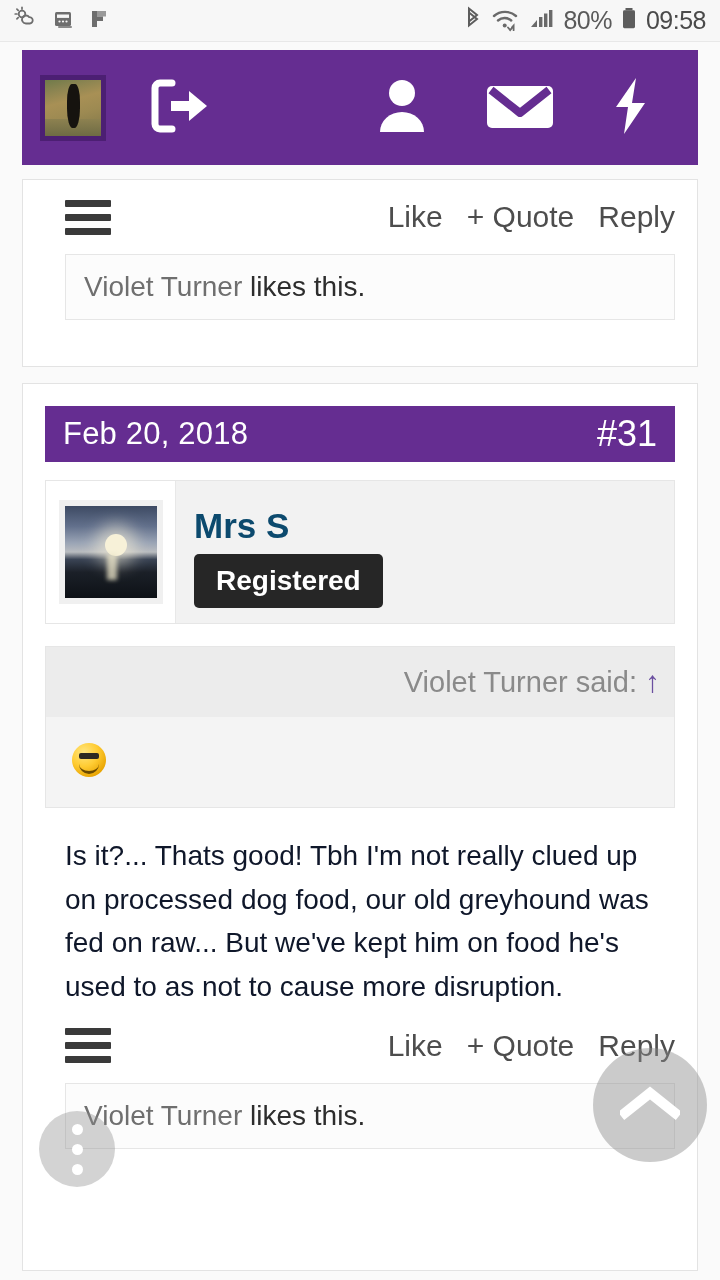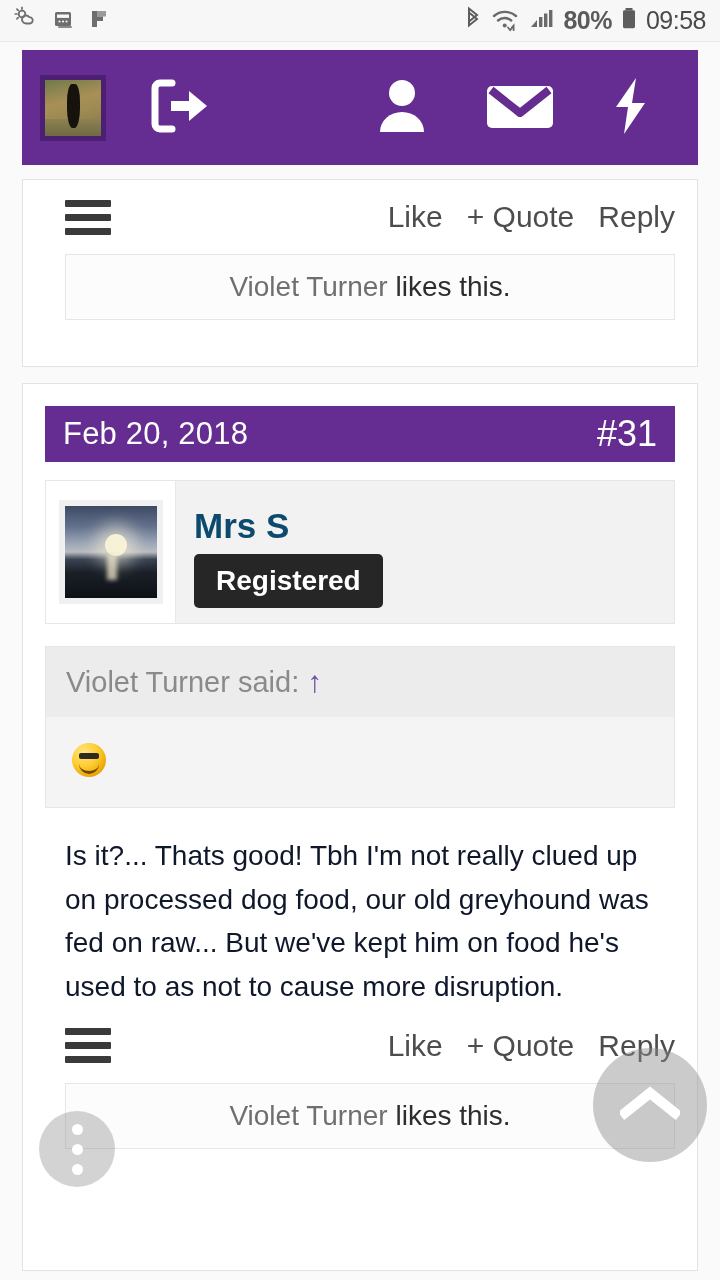--- a/index.html
+++ b/index.html
@@ -18,21 +18,20 @@
     display:flex; align-items:center;
     padding:0 14px;
     border-bottom:1px solid #e8e8e8;
   }
   .status-left{ display:flex; align-items:center; gap:11px; }
   .status-right{ margin-left:auto; display:flex; align-items:center; gap:8px; }
   .sb-ico{ display:block; }
   .sb-text{
     font-size:25px; color:#5a5a5a; letter-spacing:-0.5px;
     font-family:"Liberation Sans", sans-serif;
-    font-weight:bold;
   }
   .sb-clock{ font-size:25px; color:#4a4a4a; letter-spacing:-0.5px; }
 
   
   .page{ position:relative; width:720px; height:1238px; background:#fafafa; }
 
   
   .navbar{
     position:absolute; left:22px; top:8px;
     width:676px; height:115px;
@@ -86,21 +85,21 @@
     font-family:"Liberation Sans", sans-serif;
     cursor:pointer; white-space:nowrap;
   }
 
   
   .likes-box{
     margin:0 22px 22px 42px;
     border:1px solid #e6e6e6;
     background:#fcfcfc;
     padding:16px 18px;
-    font-size:28px; color:#2d2d2d;text-align:center;
+    font-size:28px; color:#2d2d2d;
   }
   .likes-box .liker{ color:#6f6f6f; }
 
   
   .post-head{
     margin:22px 22px 0 22px;
     height:56px; background:#652D91;
     display:flex; align-items:center;
     padding:0 18px;
     color:#ffffff;
@@ -146,22 +145,22 @@
     font-size:28px; font-weight:bold;
     padding:11px 22px; border-radius:5px;
   }
 
   
   .quote{
     margin:22px 22px 0 22px;
     border:1px solid #e6e6e6;
   }
   .quote-head{
-    background:#ececec; padding:18px 20px;
-    font-size:29px; color:#8a8a8a;
+    background:#ececec; padding:18px 14px;
+    font-size:29px; color:#8a8a8a;text-align:right;
   }
   .quote-head .up{ color:#6b4fa0; margin-left:8px; font-size:30px; }
   .quote-body{
     background:#f4f4f4; padding:22px 20px 26px 20px;
     font-size:29px; font-style:italic; color:#1d1d1d;
     line-height:1.45;
   }
   .emoji{
     display:inline-block; width:34px; height:34px; border-radius:50%;
     vertical-align:-7px; margin-left:6px;

